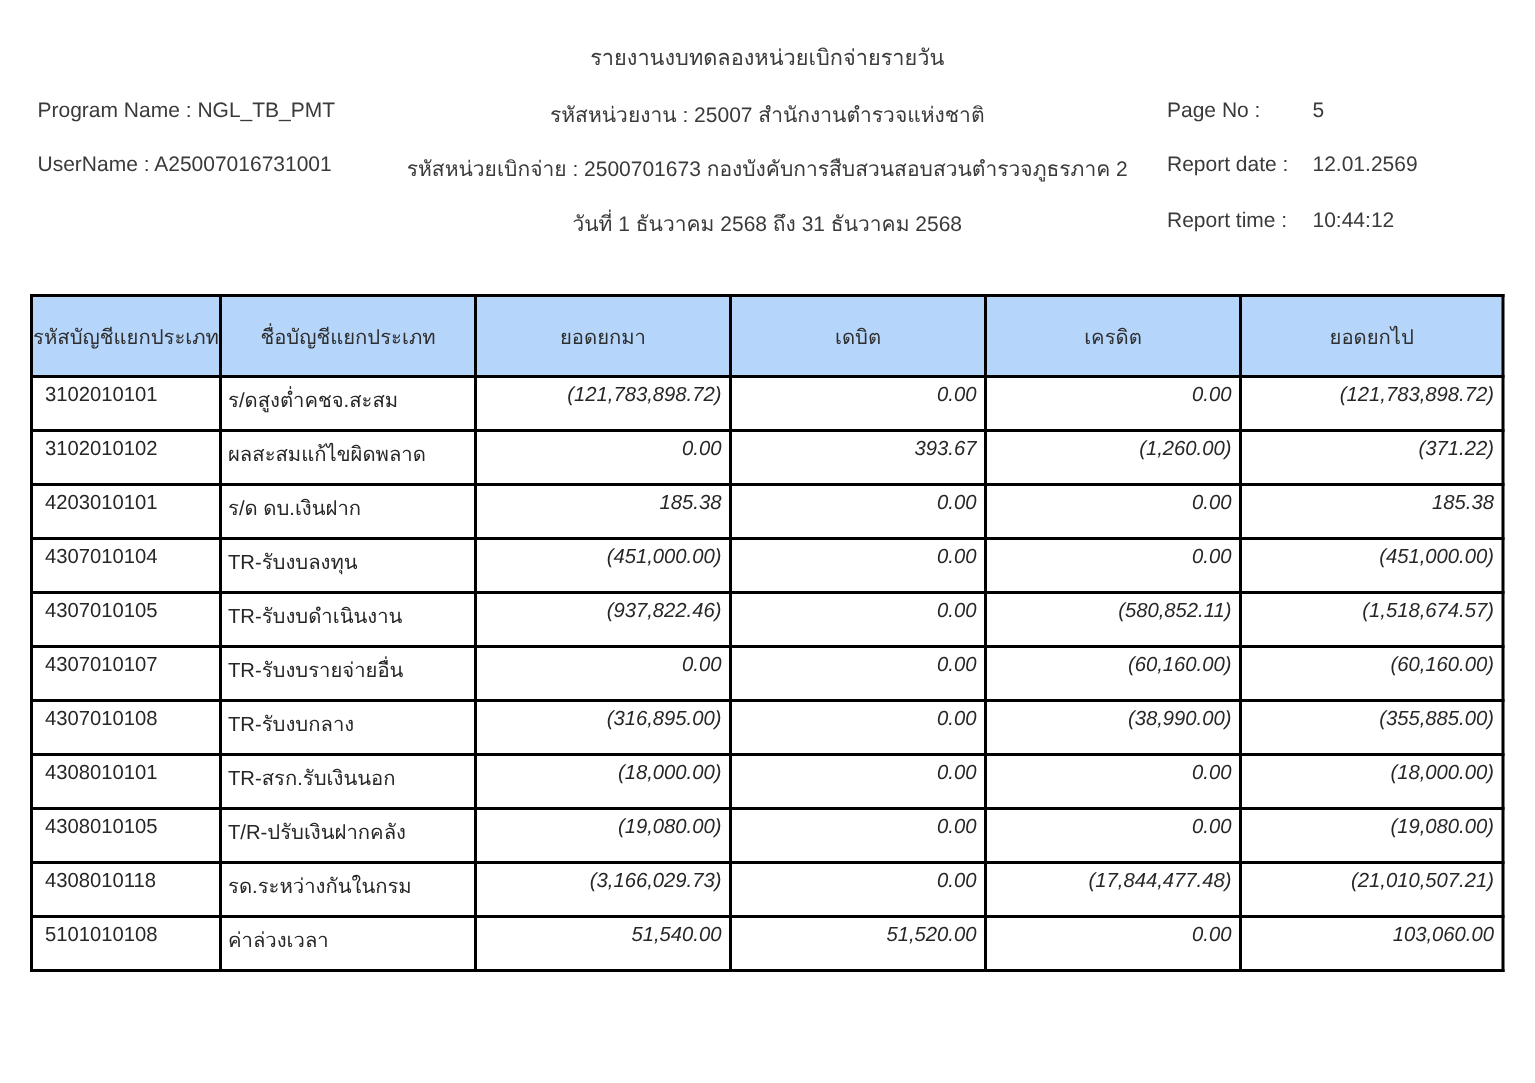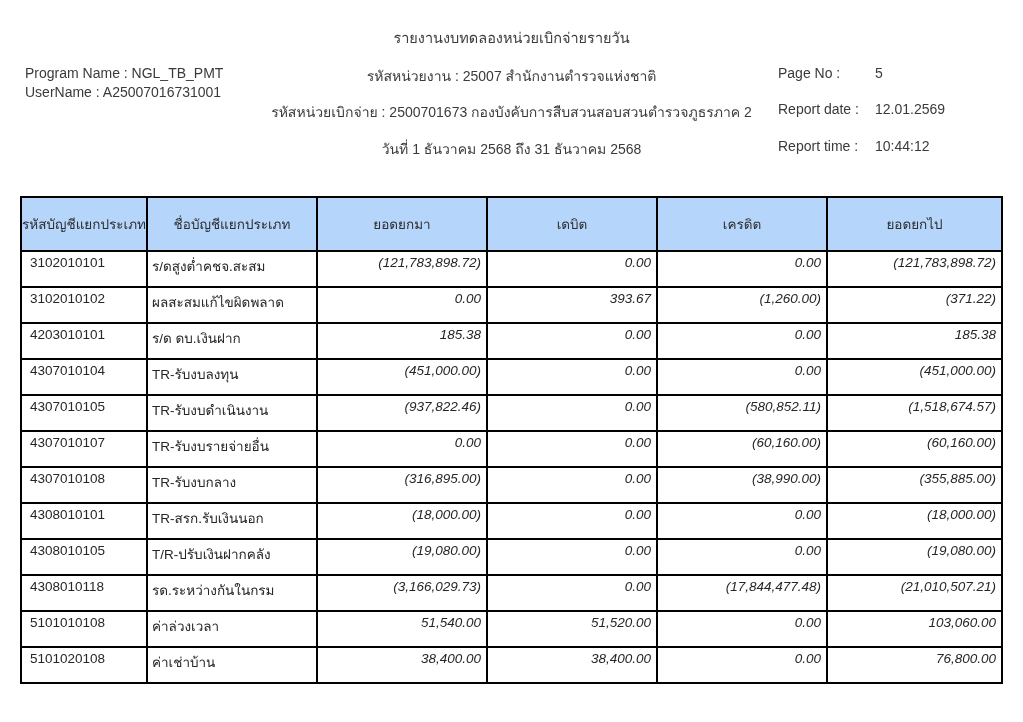--- a/index.html
+++ b/index.html
@@ -12,21 +12,21 @@
     overflow:hidden;
   }
   .page { position:absolute; inset:0; background:#fff;padding-left:42px; }
 
   
   .rpt-title {
     position:absolute; top:26px; left:0; width:100%;
     text-align:center; font-size:14.5px; color:#3c3c3c;
   }
   .meta-left-1 { position:absolute; top:65px; left:25px; font-size:14px; }
-  .meta-left-2 { position:absolute; top:84px; left:25px; font-size:14px; }
+  .meta-left-2 { position:absolute; top:101px; left:25px; font-size:14px; }
   .meta-center-1, .meta-center-2, .meta-center-3 {
     position:absolute; left:0; width:100%; text-align:center; font-size:14px;
   }
   .meta-center-1 { top:65px; }
   .meta-center-2 { top:101px; }
   .meta-center-3 { top:138px; }
   .meta-right-label { position:absolute; left:778px; font-size:14px; }
   .meta-right-value { position:absolute; left:875px; font-size:14px; }
   .r1 { top:65px; } .r2 { top:101px; } .r3 { top:138px; }
 
@@ -190,24 +190,16 @@
           <td class="num">(21,010,507.21)</td>
         </tr>
         <tr>
           <td class="code">5101010108</td>
           <td class="name">ค่าล่วงเวลา</td>
           <td class="num">51,540.00</td>
           <td class="num">51,520.00</td>
           <td class="num">0.00</td>
           <td class="num">103,060.00</td>
         </tr>
-        <tr>
-          <td class="code">5101020108</td>
-          <td class="name">ค่าเช่าบ้าน</td>
-          <td class="num">38,400.00</td>
-          <td class="num">38,400.00</td>
-          <td class="num">0.00</td>
-          <td class="num">76,800.00</td>
-        </tr>
       </tbody>
   </table>
 
 </div>
 
 </body></html>

